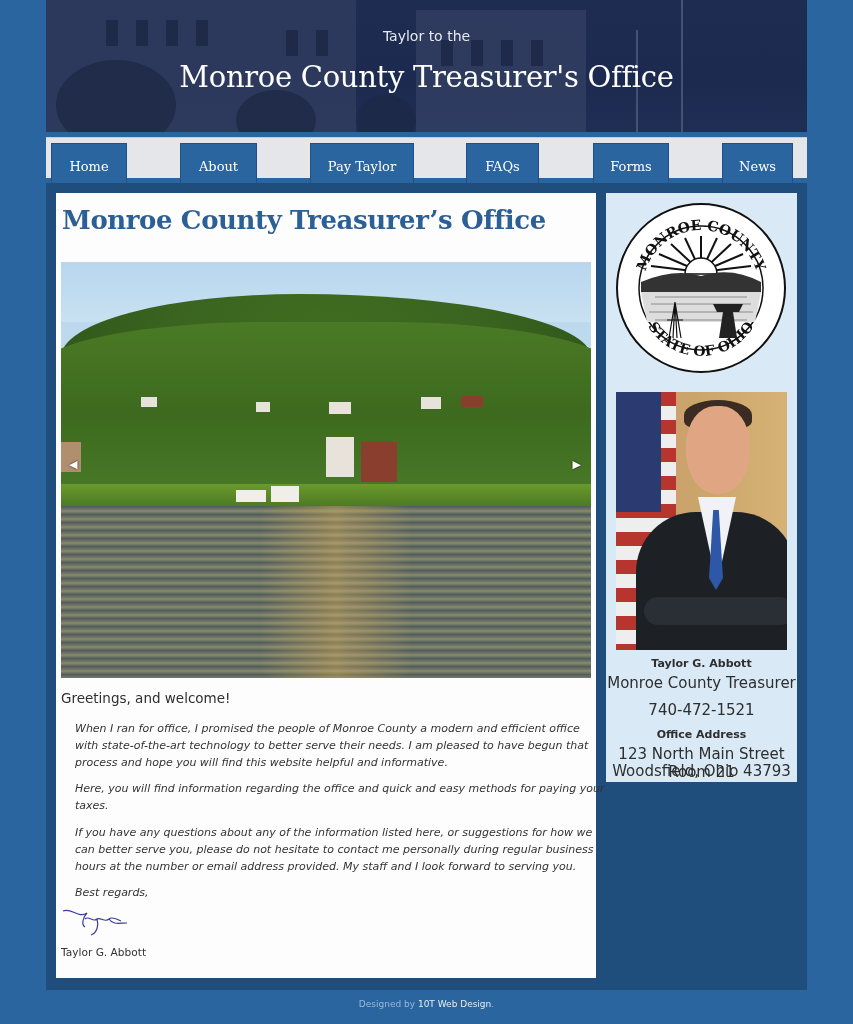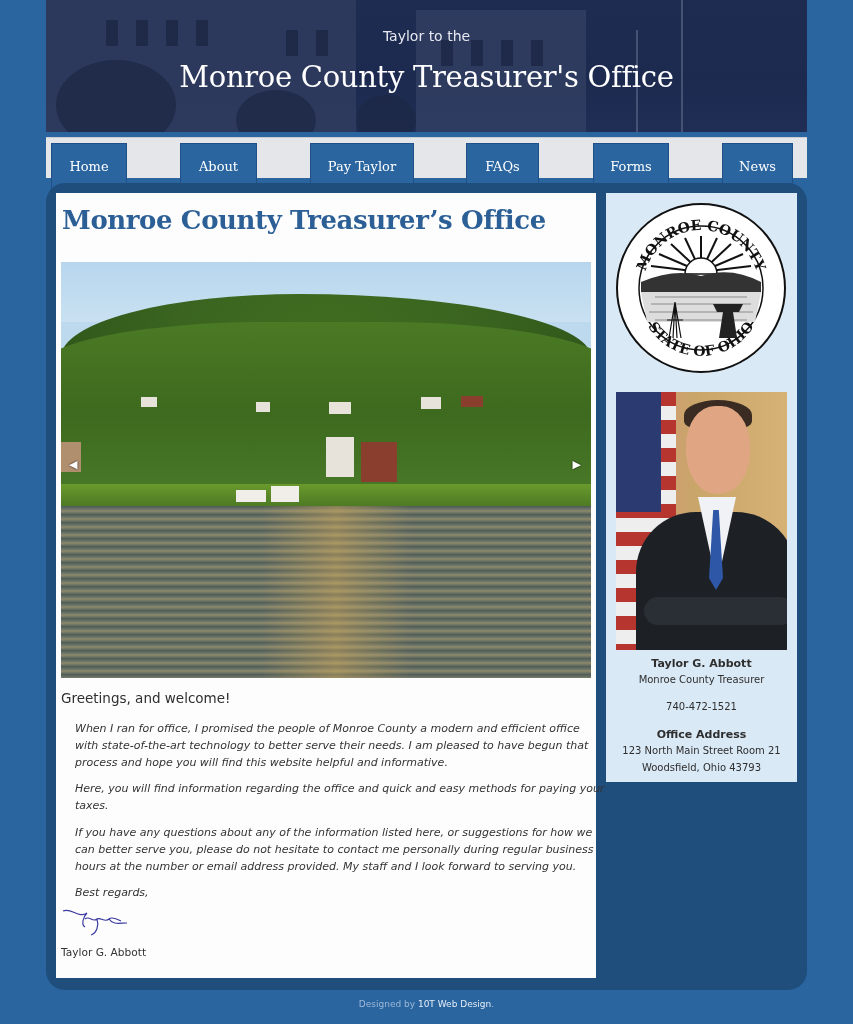--- a/index.html
+++ b/index.html
@@ -39,21 +39,21 @@
   }
   .nav-btn {
     position: absolute; top: 5px; height: 47px; background: #2a65a0;
     color: #fff; font-family: "DejaVu Serif", serif; font-size: 13px;
     display: flex; align-items: center; justify-content: center;
     border: 1px solid #1f5089; cursor: pointer;
   }
 
   
   .body-wrap {
-    background: #1f4d7c; margin-top: 5px; height: 807px; position: relative; border-radius: 19px;
+    background: #1f4d7c; margin-top: 5px; height: 807px; position: relative;
   }
   .main-card {
     position: absolute; left: 10px; top: 10px; width: 540px; height: 785px;
     background: #fdfdfe;
   }
   .main-title {
     position: absolute; left: 6px; top: 12px;
     color: #2b5f95; font-family: "DejaVu Serif", serif; font-size: 26px; letter-spacing: -0.4px;
   }
   .slider {
@@ -103,21 +103,21 @@
   .shirt { position: absolute; left: 82px; top: 105px; width: 38px; height: 70px; background: #f1f2f5;
     clip-path: polygon(0 0, 100% 0, 60% 100%, 40% 100%); }
   .tie { position: absolute; left: 93px; top: 118px; width: 14px; height: 80px; background: #2f57a8;
     clip-path: polygon(30% 0, 70% 0, 100% 85%, 50% 100%, 0 85%); }
   .head { position: absolute; left: 70px; top: 14px; width: 64px; height: 88px; background: #e0a683;
     border-radius: 45% 45% 48% 48%; }
   .hair { position: absolute; left: 68px; top: 8px; width: 68px; height: 30px; background: #3a2c22;
     border-radius: 50% 50% 30% 30%; }
   .arms { position: absolute; left: 28px; top: 205px; width: 150px; height: 28px; background: #2a2f35; border-radius: 14px; }
 
-  .side-text { position: absolute; left: 0; width: 191px; text-align: center; color: #2e2e2e; font-size: 10px; }
+  .side-text { position: absolute; left: 0; width: 191px; text-align: center; color: #2e2e2e; font-size: 15px; }
   .side-text.bold { font-weight: bold; font-size: 11px; }
 
   .footer {
     position: absolute; left: 0; top: 999px; width: 853px; text-align: center;
     font-size: 9px; color: #9db9d8;
   }
   .footer a { color: #e4edf6; text-decoration: none; margin-top: 28px; }
 </style>
 </head>
 <body>

